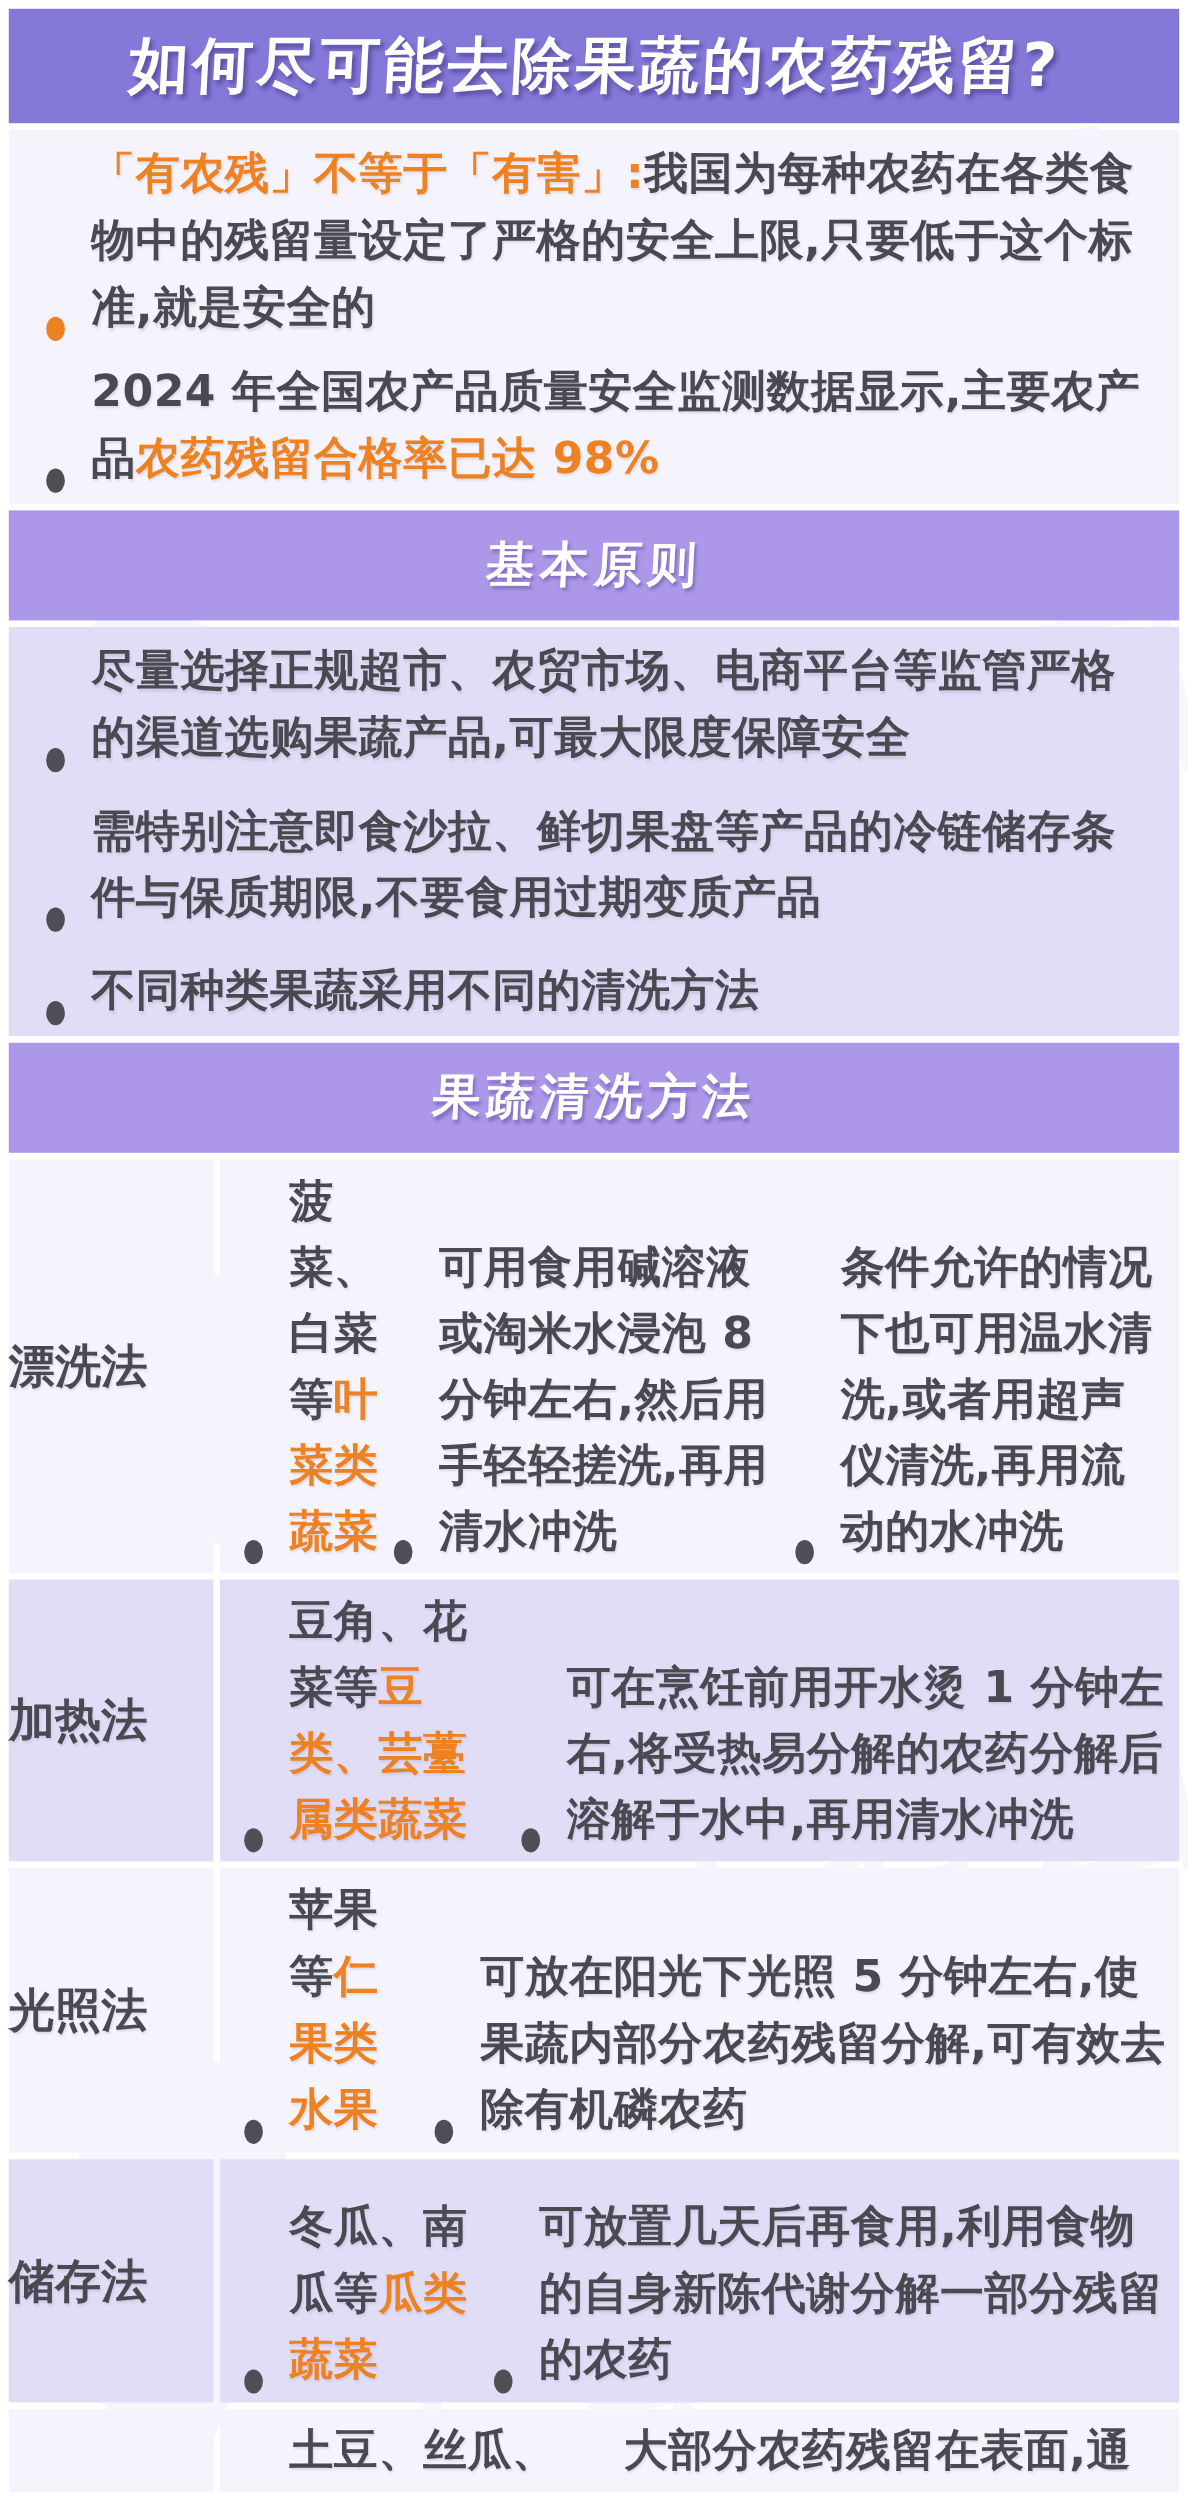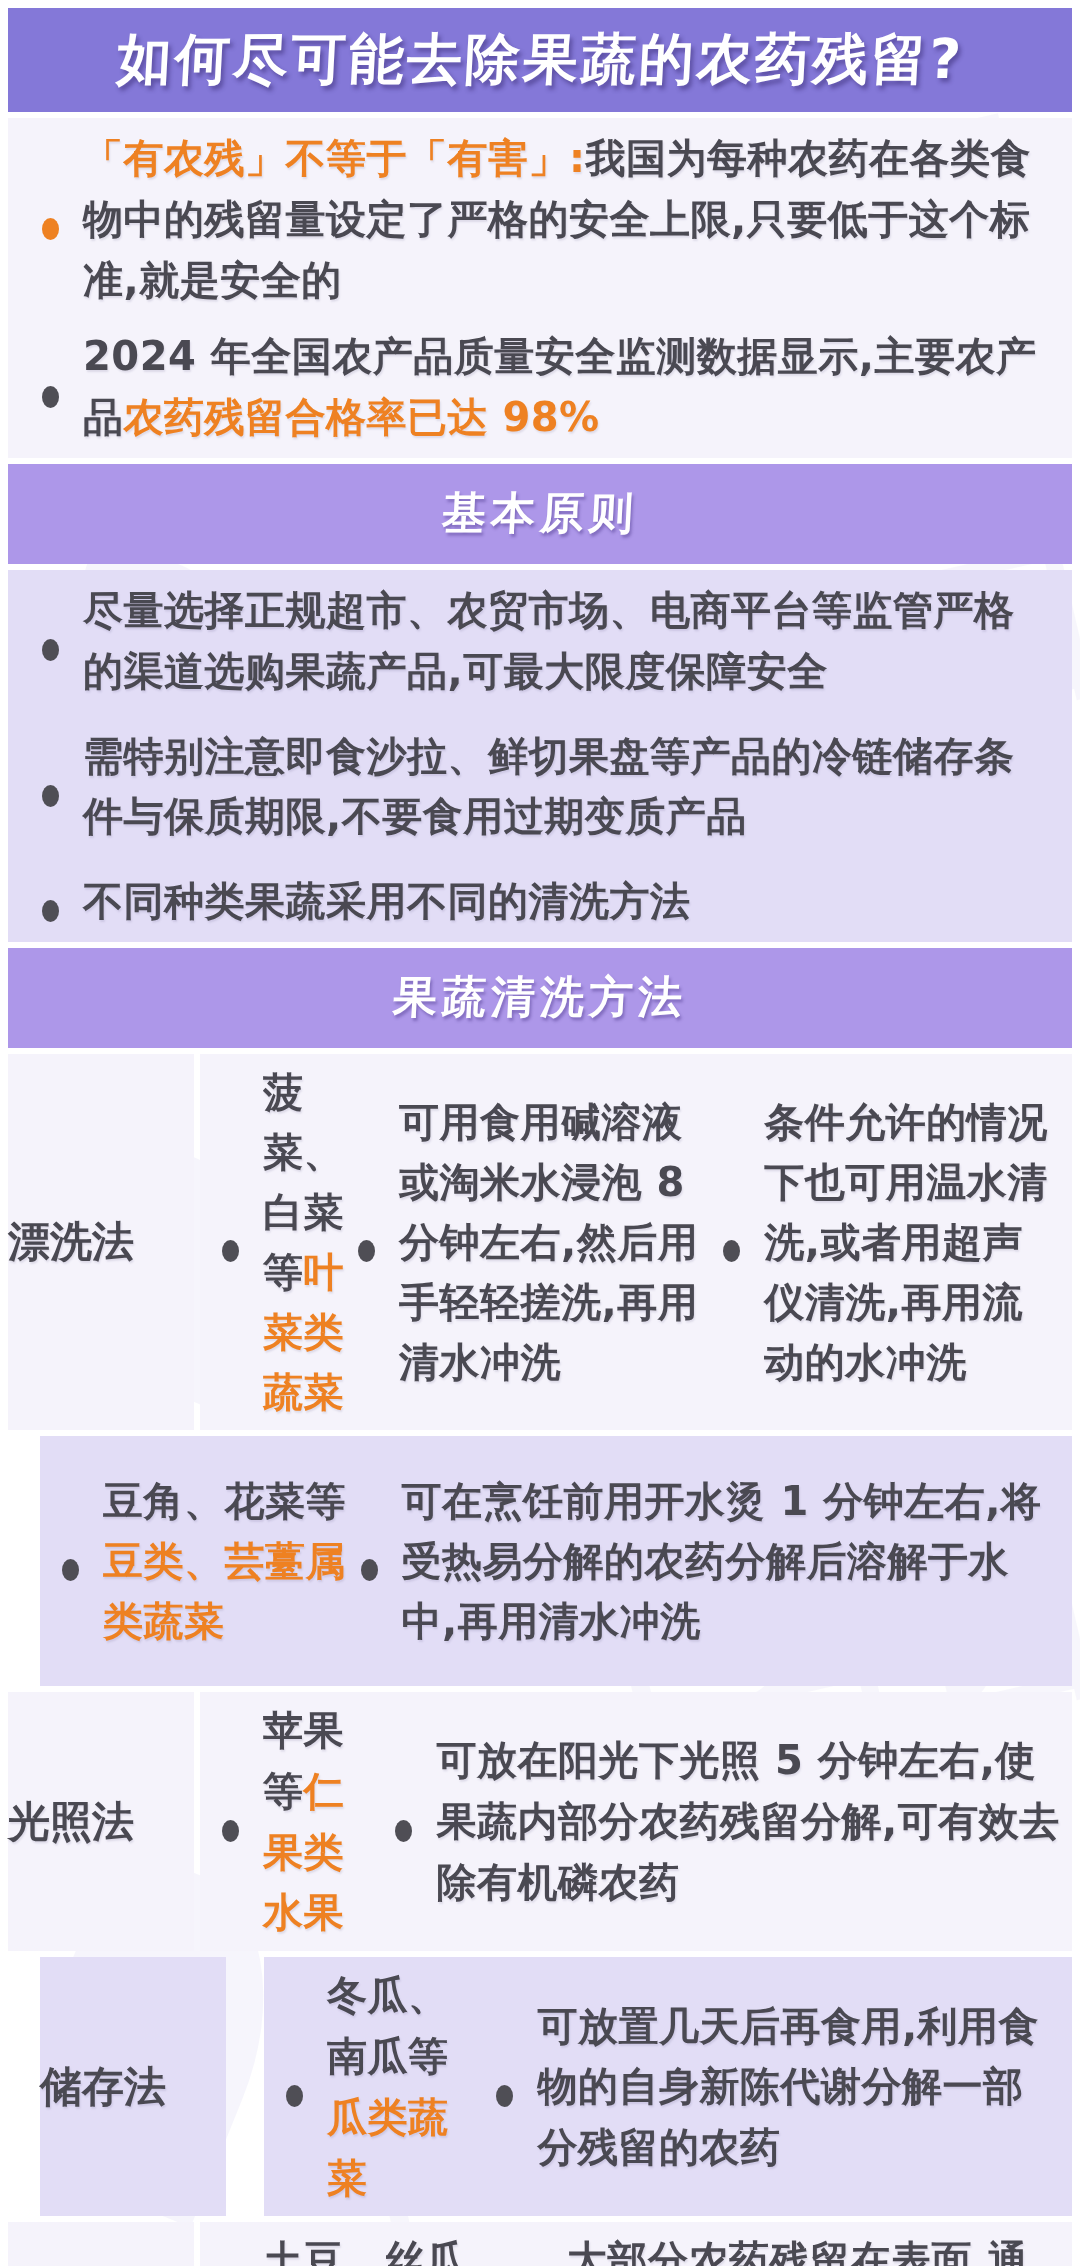--- a/index.html
+++ b/index.html
@@ -57,21 +57,21 @@
     flex:0 0 100px; background:#ad97e9;
     display:flex; align-items:center; justify-content:center;
   }
   .band span {
     color:#ffffff; font-size:44px; font-weight:800;
     letter-spacing:5px; transform:skewX(-3deg);
     text-shadow:2px 3px 3px rgba(64,46,128,0.4);
   }
 
   
-  .brow { display:flex; align-items:center; }
+  .brow { display:flex; align-items:flex-end; }
   .dot {
     flex:0 0 17px; width:17px; height:22px;
     background:#4f4e55; border-radius:50%;
     margin:19px 24px 0 0;
   }
   .dot.orange-dot { background:#ee8122; }
   .btext {
     font-size:40px; font-weight:700; color:#4a4952;
     line-height:1.52; letter-spacing:0.5px;
     text-shadow:1px 2px 2px rgba(90,80,130,0.15);
@@ -86,21 +86,21 @@
   }
   .mrow .label-cell span {
     font-size:42px; font-weight:800; color:#4a4952;
     text-shadow:1px 2px 2px rgba(90,80,130,0.15);
   }
   .mrow .content-cell {
     flex:1; padding:8px 10px 8px 22px;
     display:flex; flex-direction:row; justify-content:center; gap:12px;
   }
   .mrow .label-cell, .mrow .content-cell { background:#f5f3fb; }
-  .mrow.dark .label-cell, .mrow.dark .content-cell { background:#e2ddf6;margin-left:32px; }
+  .mrow.dark .label-cell, .mrow.dark .content-cell { background:#e2ddf6; }
 
   .r1 { flex:0 0 362px; }
   .r2 { flex:0 0 250px; }
   .r3 { flex:0 0 203px; }
   .r4 { flex:0 0 221px; }
   .r5 { flex:1 1 auto; }
   .r2 .btext, .r1 .btext { line-height:1.5; }
 </style>
 </head>
 <body>
@@ -168,20 +168,23 @@
         <p class="btext"><span>可用食用碱溶液或淘米水浸泡 8 分钟左右,然后用手轻轻搓洗,再用清水冲洗</span></p>
       </div>
       <div class="brow">
         <span class="dot"></span>
         <p class="btext"><span>条件允许的情况下也可用温水清洗,或者用超声仪清洗,再用流动的水冲洗</span></p>
       </div>
     </div>
   </section>
 
   <section class="mrow dark r2">
+    <div class="label-cell">
+      <span>加热法</span>
+    </div>
     <div class="content-cell">
       <div class="brow">
         <span class="dot"></span>
         <p class="btext"><span>豆角、花菜等</span><span class="orange">豆类、芸薹属类蔬菜</span></p>
       </div>
       <div class="brow">
         <span class="dot"></span>
         <p class="btext"><span>可在烹饪前用开水烫 1 分钟左右,将受热易分解的农药分解后溶解于水中,再用清水冲洗</span></p>
       </div>
     </div>

